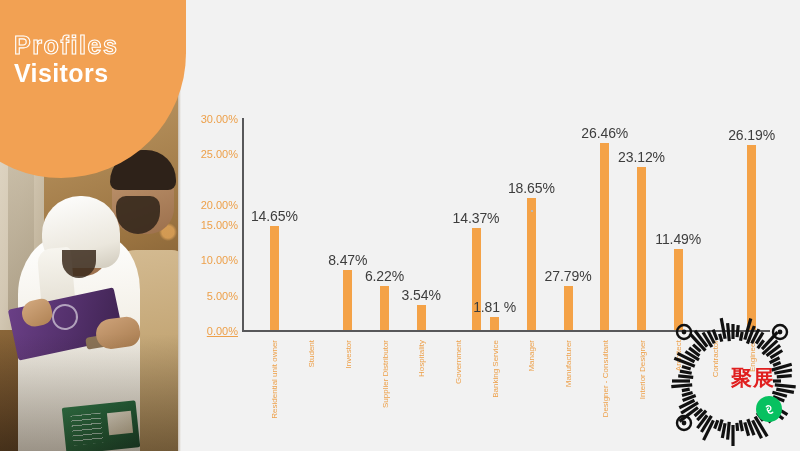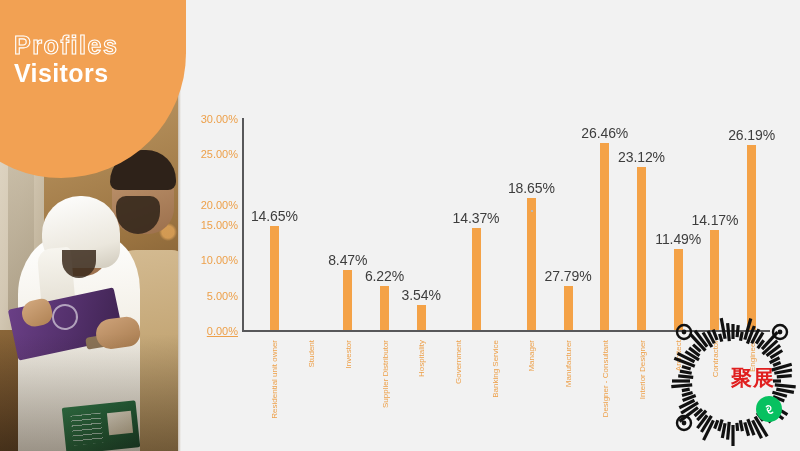--- a/index.html
+++ b/index.html
@@ -320,43 +320,43 @@
           <div class="bar-rect" style="height: 43.9547px; width: 9px;"></div>
         </div>
         <div class="bar-slot" style="left: 155.214px; width: 48px;">
           <div class="bar-value">3.54%</div>
           <div class="bar-rect" style="height: 25.016px; width: 9px;"></div>
         </div>
         <div class="bar-slot" style="left: 210px; width: 48px; text-align: center;">
           <div class="bar-value">14.37%</div>
           <div class="bar-rect" style="height: 101.548px; width: 9px;"></div>
         </div>
+        <div class="bar-slot" style="left: 228.643px; width: 48px;">
+          <div class="bar-value">1.81 %</div>
+          <div class="bar-rect" style="height: 12.7907px; width: 9px;"></div>
+        </div>
         <div class="bar-slot" style="left: 265.357px; width: 48px;">
           <div class="bar-value">18.65%</div>
           <div class="bar-rect" style="height: 131.793px; width: 9px;"></div>
         </div>
         <div class="bar-slot" style="left: 302.071px; width: 48px;">
           <div class="bar-value">27.79%</div>
           <div class="bar-rect" style="height: 44.0253px; width: 9px;"></div>
         </div>
         <div class="bar-slot" style="left: 338.786px; width: 48px;">
           <div class="bar-value">26.46%</div>
           <div class="bar-rect" style="height: 186.984px; width: 9px;"></div>
         </div>
         <div class="bar-slot" style="left: 375.5px; width: 48px;">
           <div class="bar-value">23.12%</div>
           <div class="bar-rect" style="height: 163.381px; width: 9px;"></div>
         </div>
         <div class="bar-slot" style="left: 412.214px; width: 48px;">
           <div class="bar-value">11.49%</div>
           <div class="bar-rect" style="height: 81.196px; width: 9px;"></div>
-        </div>
-        <div class="bar-slot" style="left: 448.929px; width: 48px;">
-          <div class="bar-value">14.17%</div>
-          <div class="bar-rect" style="height: 100.135px; width: 9px;"></div>
         </div>
         <div class="bar-slot" style="left: 485.643px; width: 48px;">
           <div class="bar-value">26.19%</div>
           <div class="bar-rect" style="height: 185.076px; width: 9px;"></div>
         </div>
       </div>
     <div id="cat-labels">
         <div class="cat-label" style="left: 84.3571px;">Residential unit owner</div>
         <div class="cat-label" style="left: 121.071px;">Student</div>
         <div class="cat-label" style="left: 157.786px;">Investor</div>

